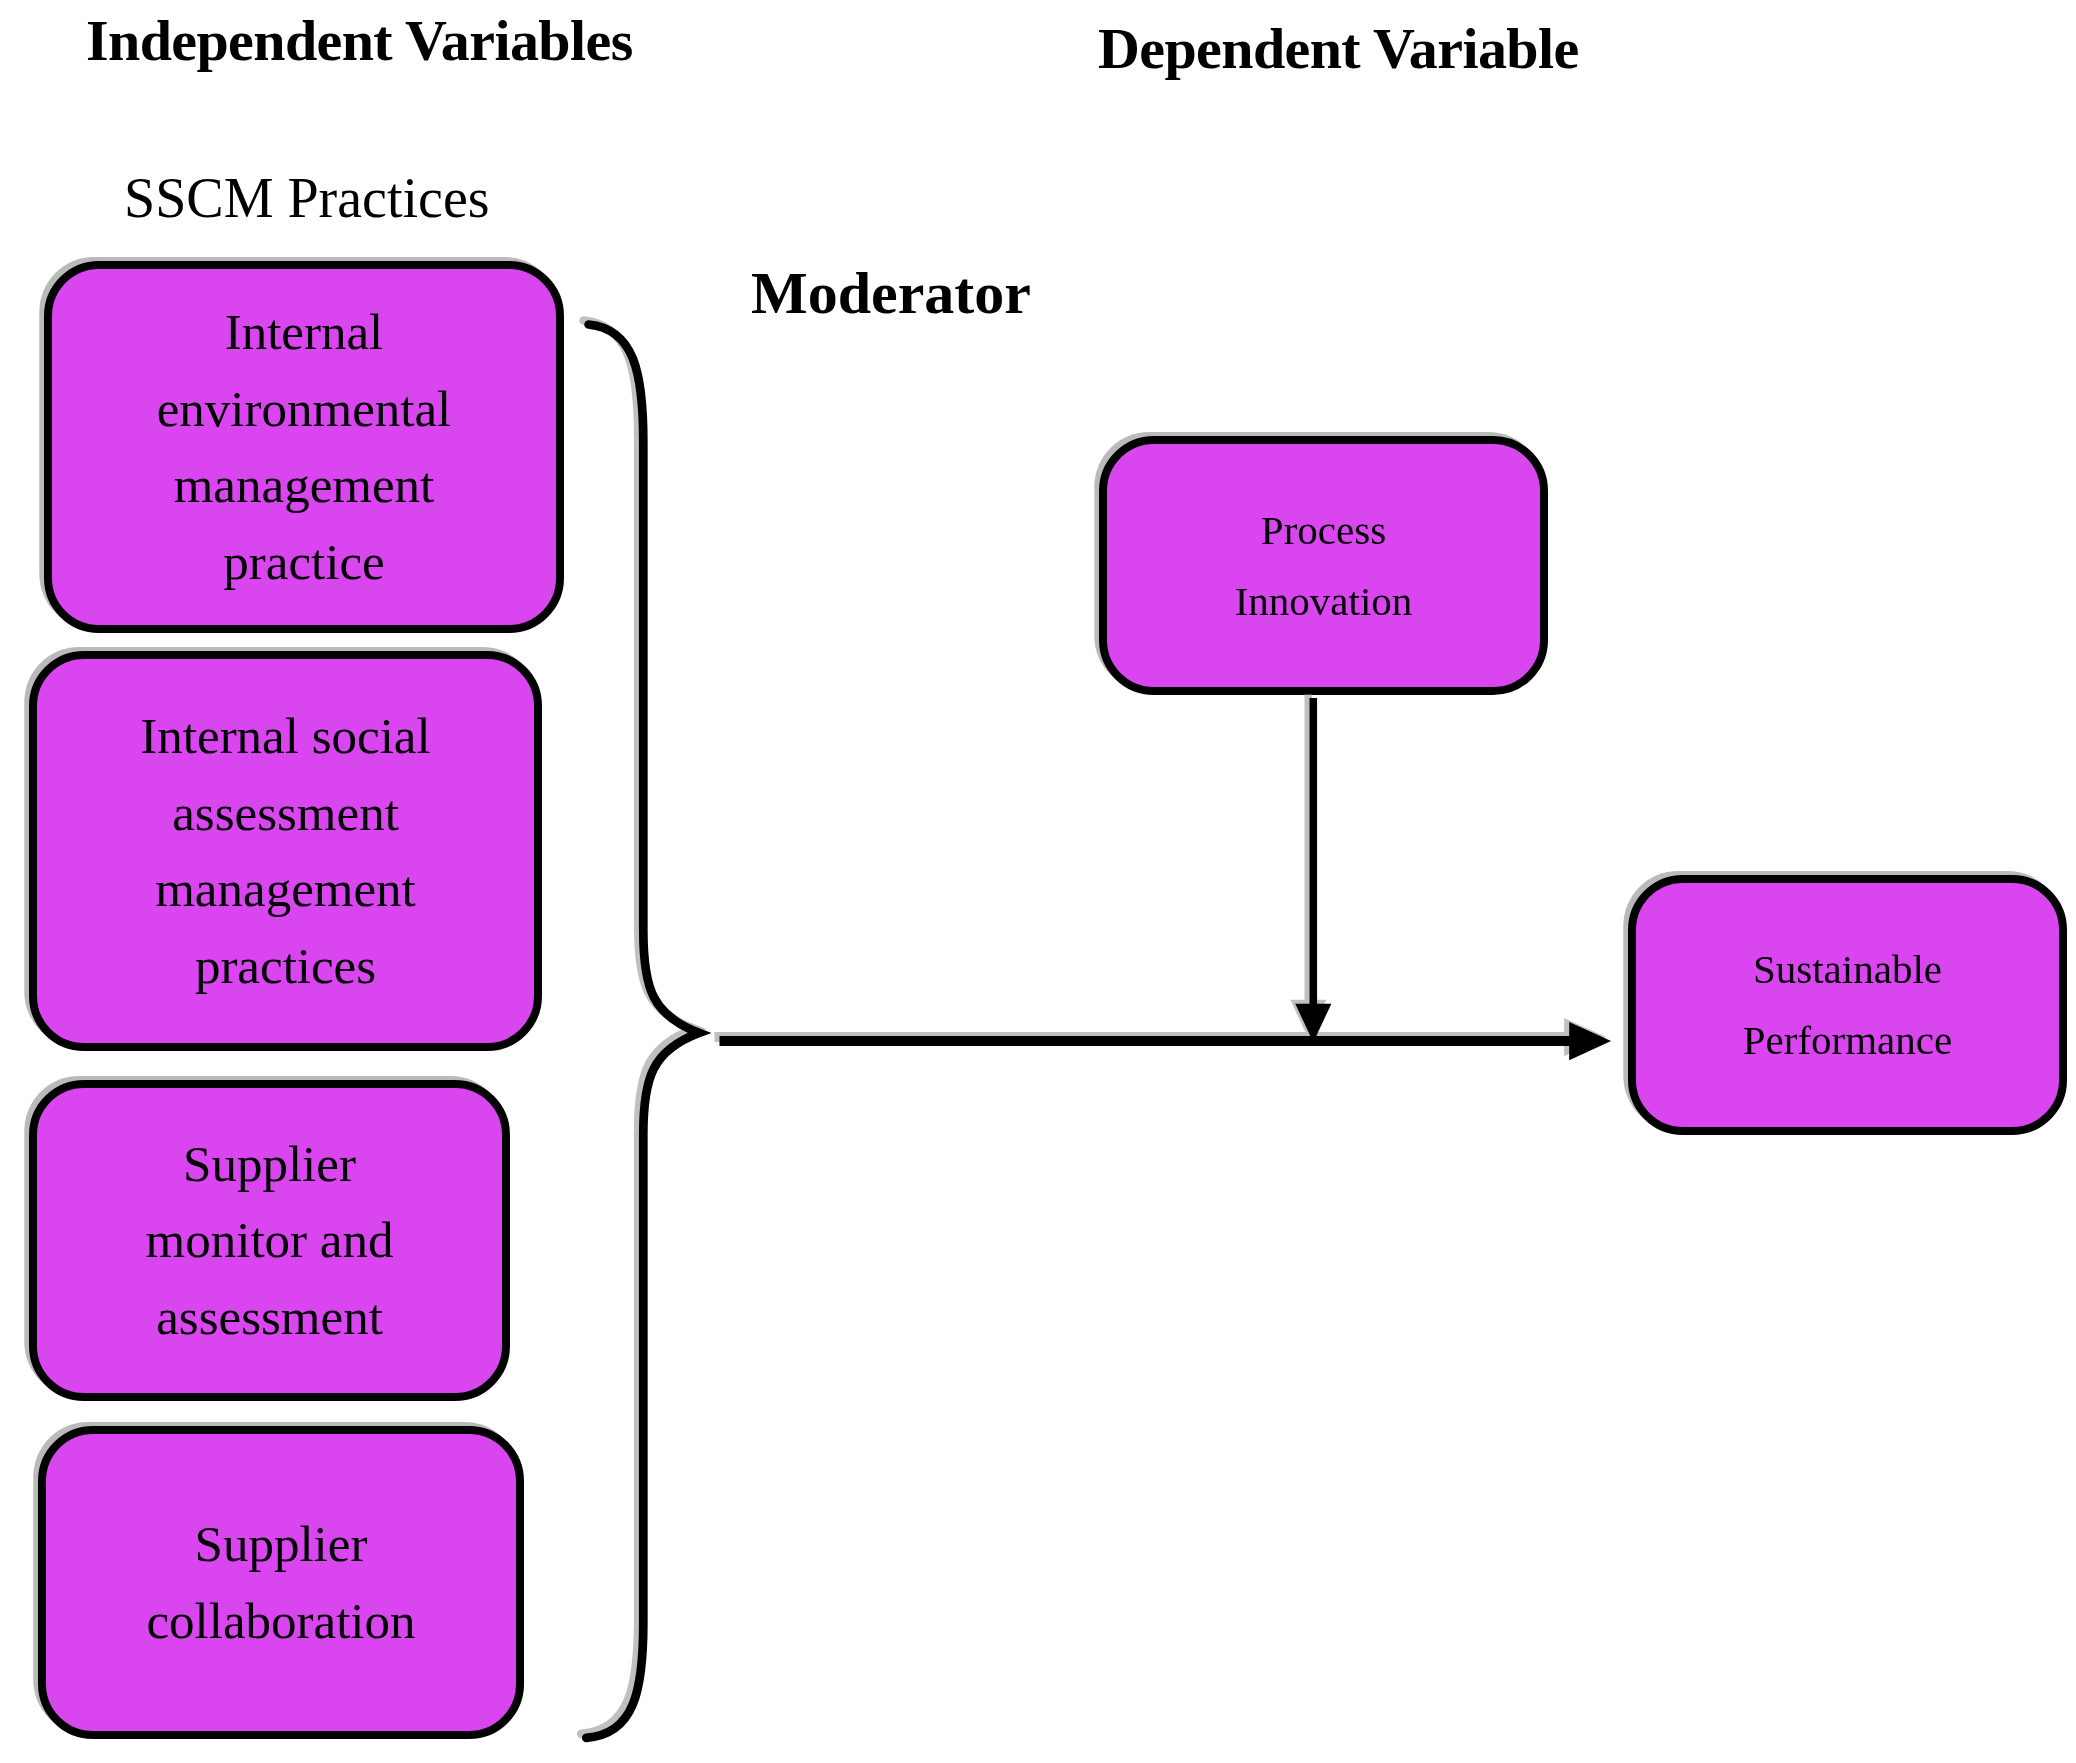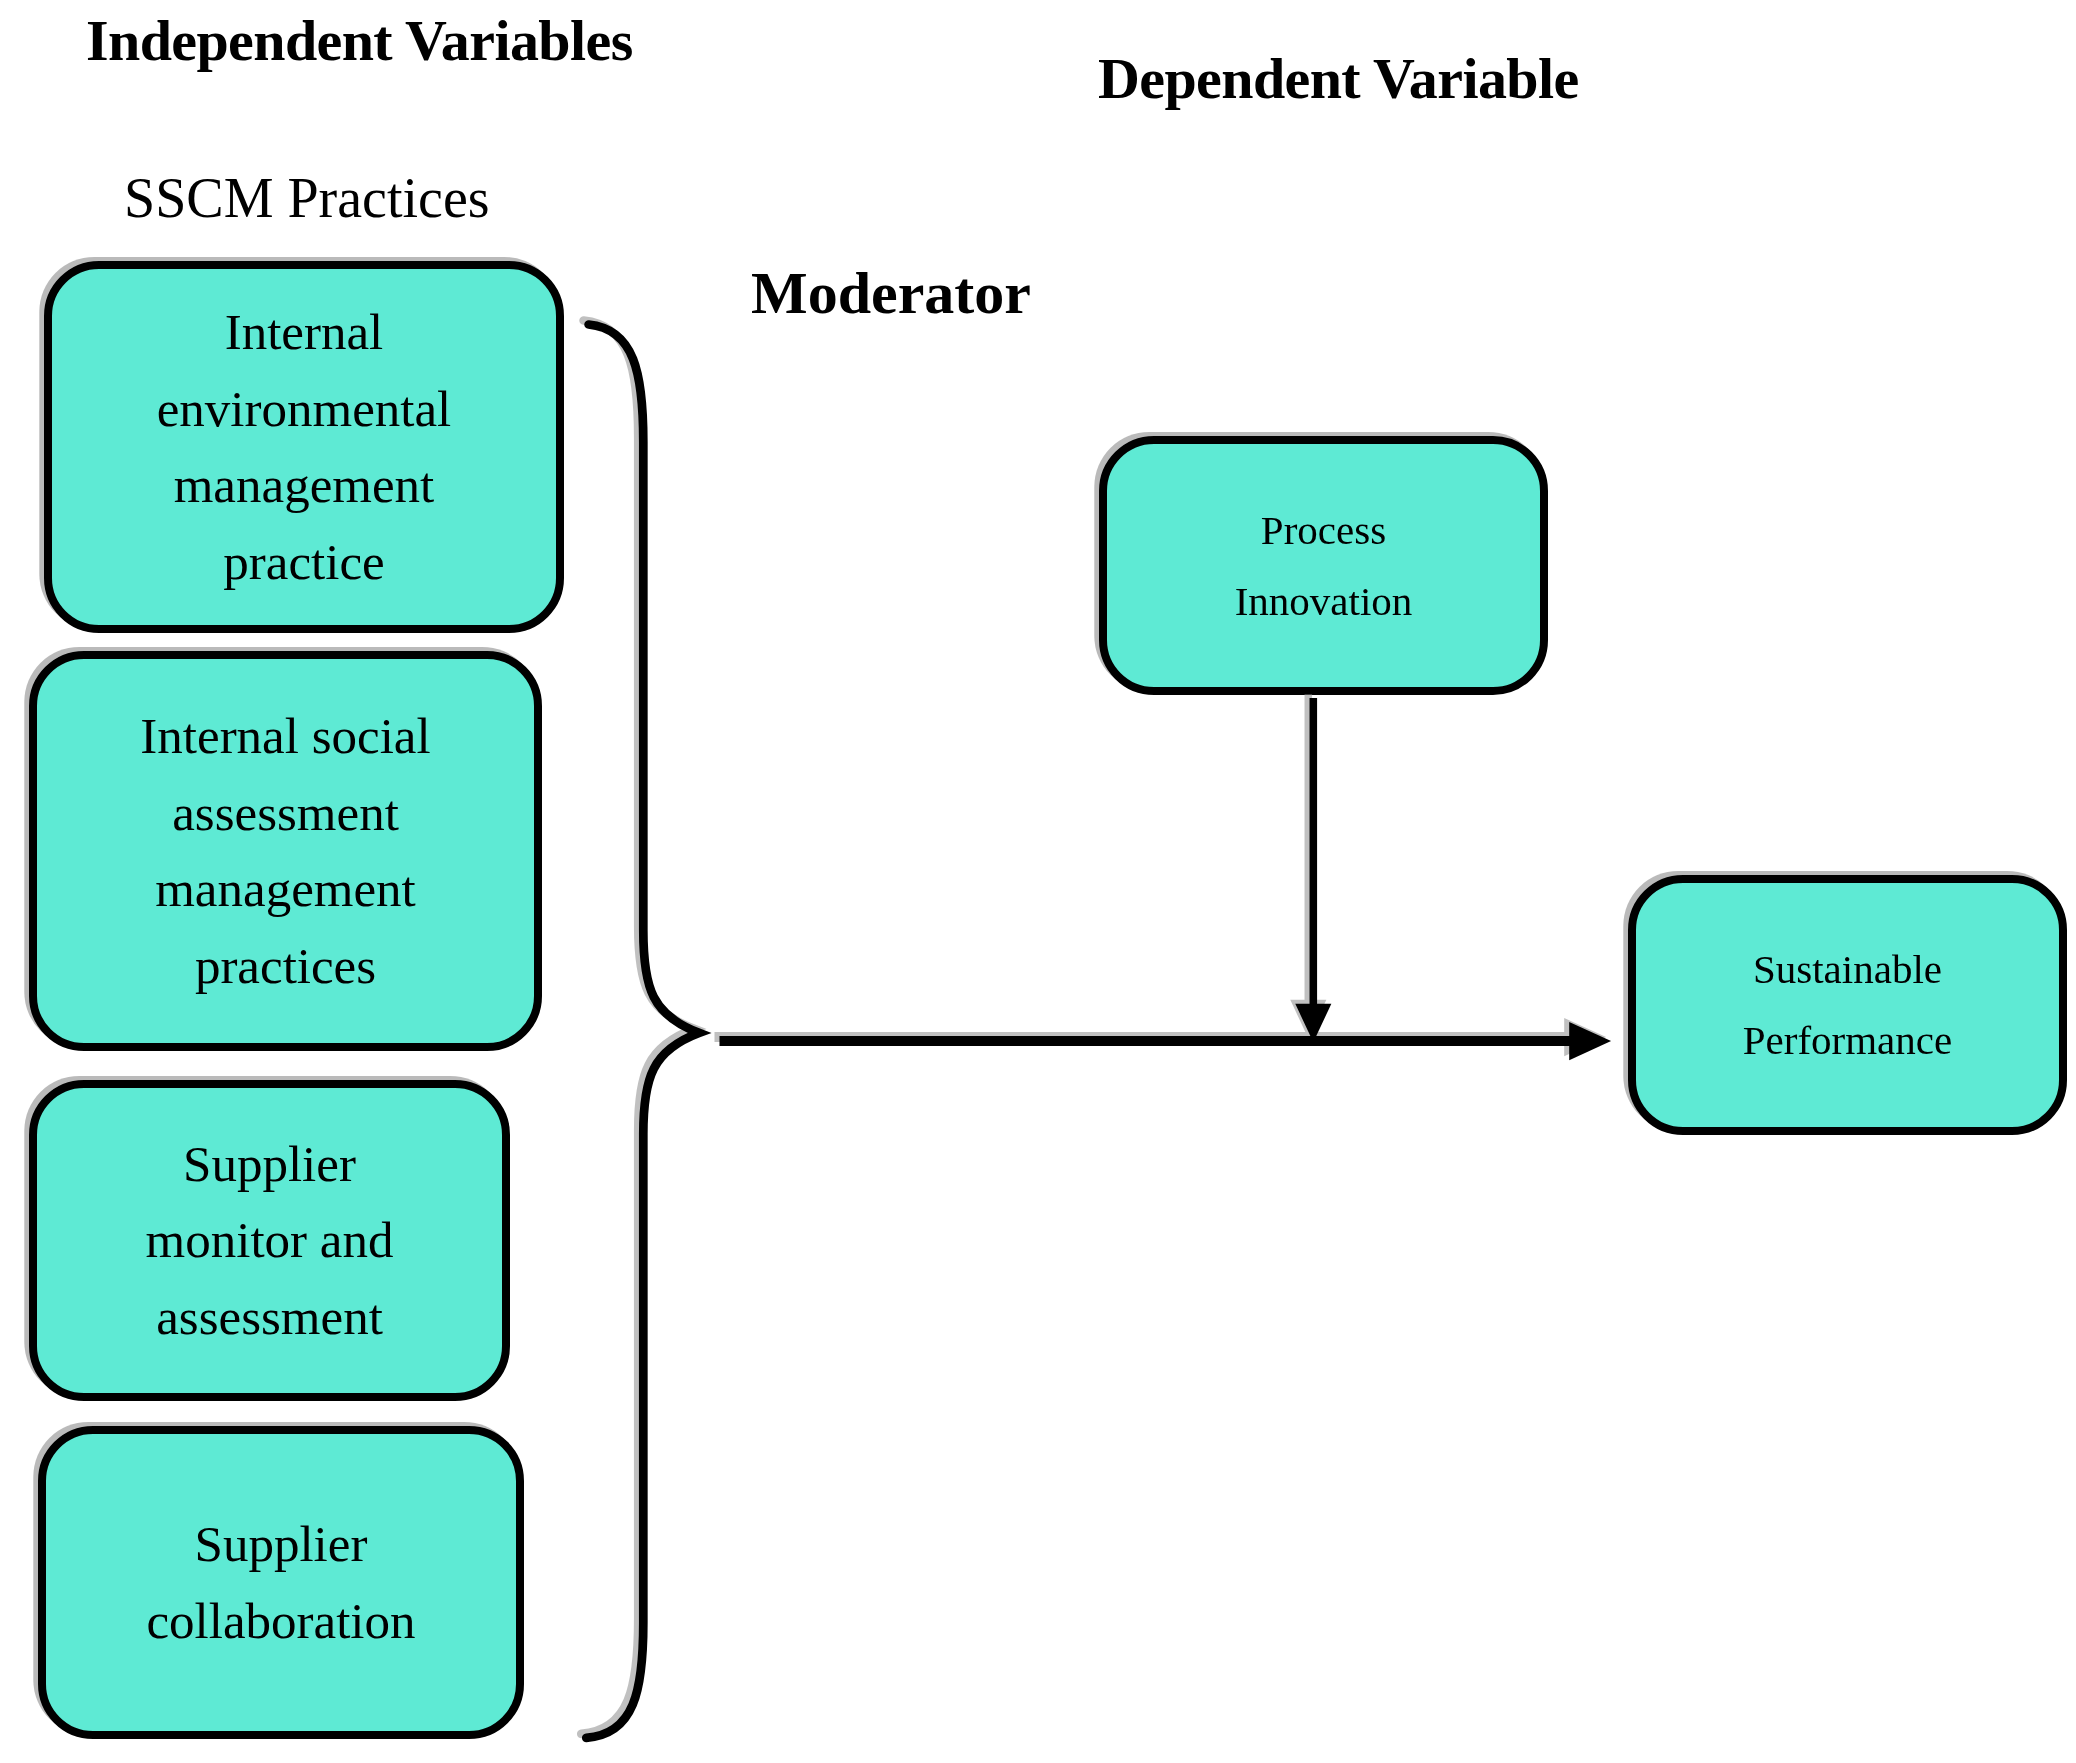--- a/index.html
+++ b/index.html
@@ -18,41 +18,41 @@
     padding-left: 16px;
   }
   .heading {
     position: absolute;
     font-weight: bold;
     font-size: 58px;
     letter-spacing: -0.6px;
     white-space: nowrap;
   }
   .heading-independent { left: 86px; top: 7px; }
-  .heading-dependent   { left: 1098px; top: 14.5px; margin-top: 30px; }
+  .heading-dependent   { left: 1098px; top: 14.5px; }
   .label-sscm {
     position: absolute;
     left: 113px; top: 166px;
     font-size: 56px;
     white-space: nowrap;
     margin-left: 11px;
   }
   .label-moderator {
     position: absolute;
     left: 751px; top: 259px;
     font-size: 60px;
     font-weight: bold;
     white-space: nowrap;
   }
   .node {
     position: absolute;
     box-sizing: border-box;
     border: 8.7px solid #000000;
     border-radius: 55px;
-    background: #5eead4;
+    background: #d946ef;
     display: flex;
     align-items: center;
     justify-content: center;
     text-align: center;
     box-shadow: -4.7px -4.1px 0 0 rgba(130,130,130,0.55);
   }
   .node .node-label {
     font-size: 51px;
     line-height: 1.5;
     white-space: pre-line;

